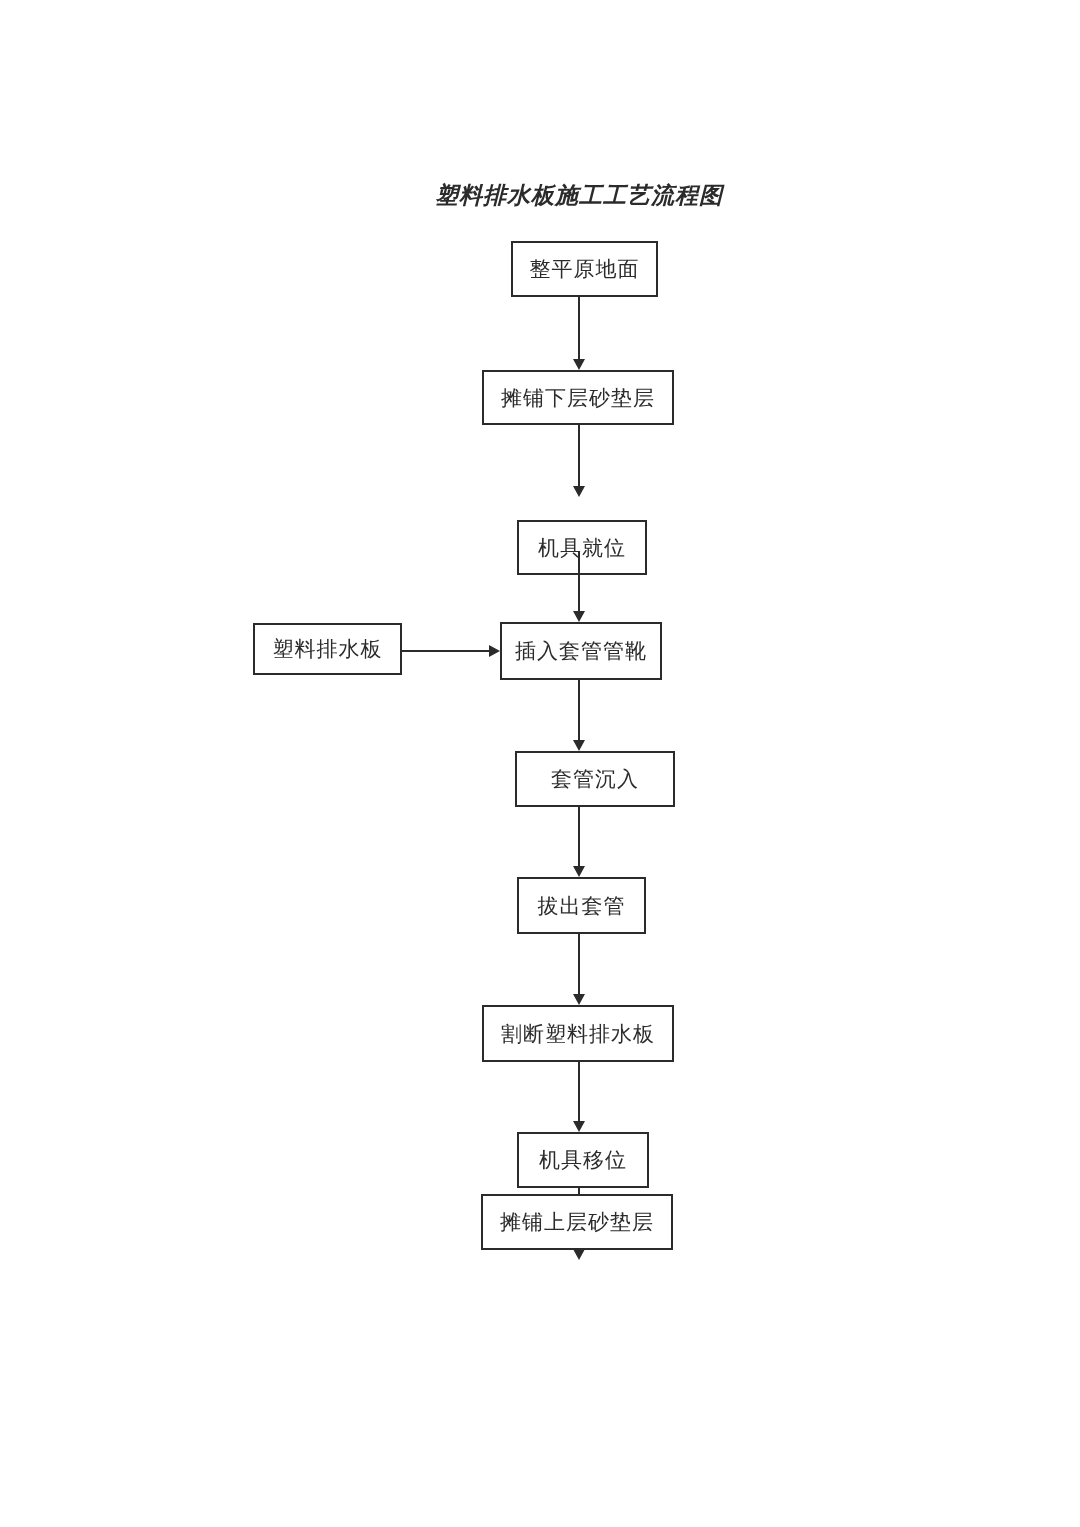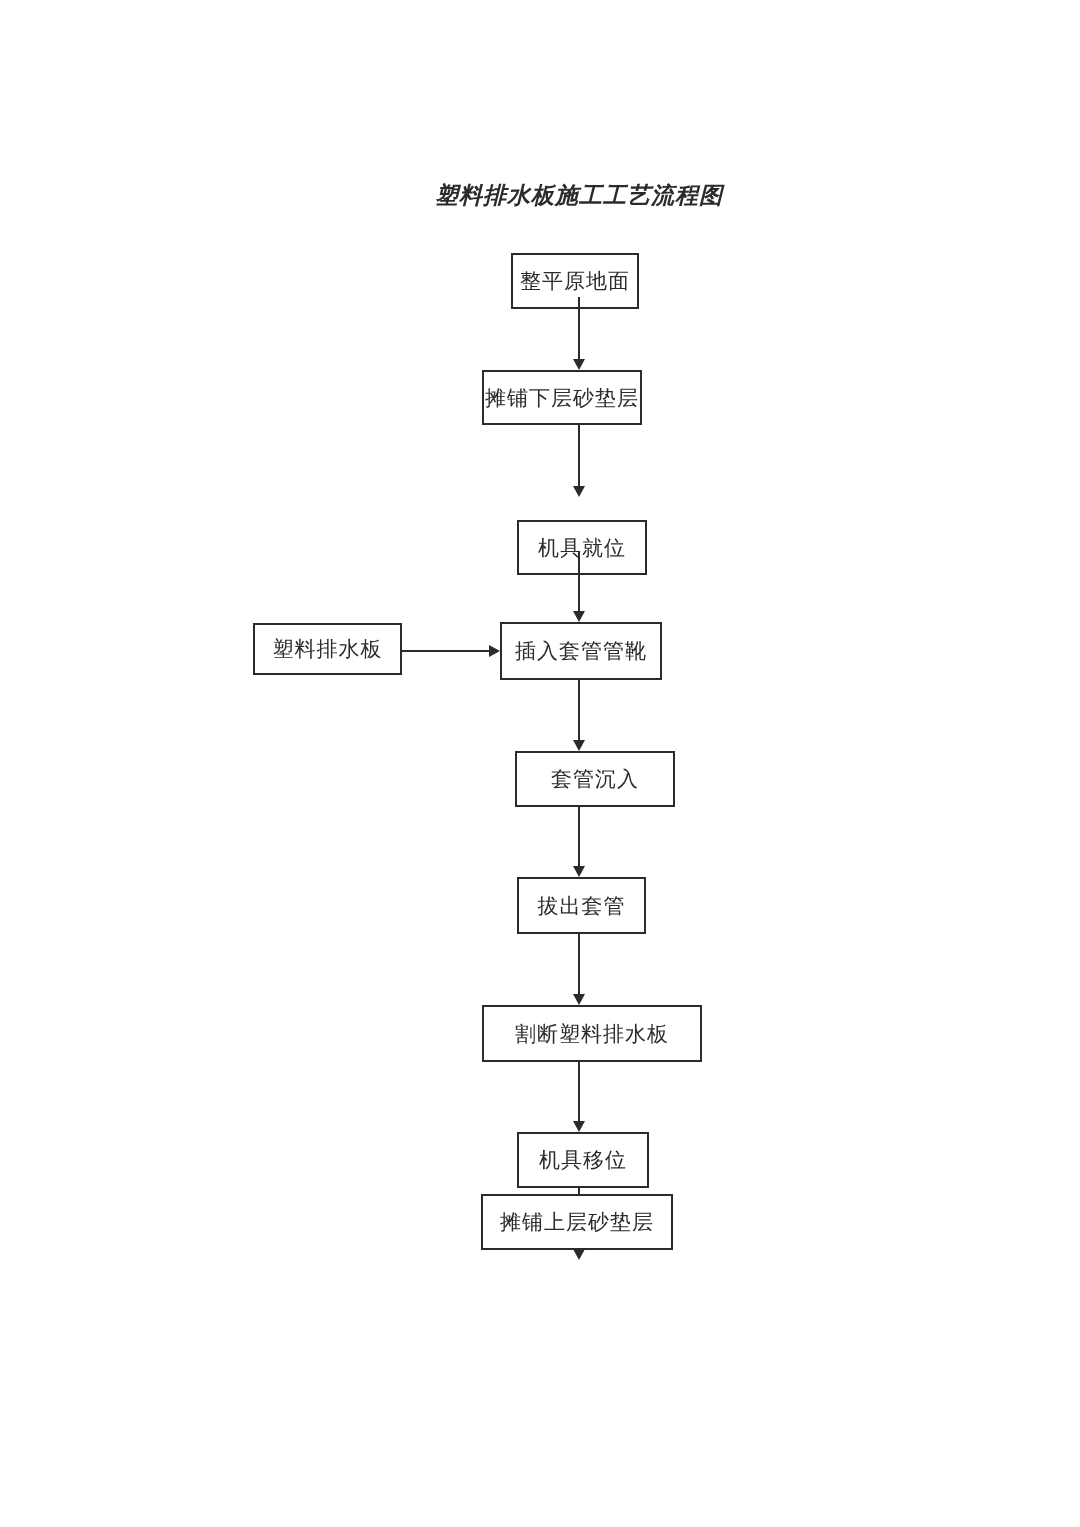--- a/index.html
+++ b/index.html
@@ -25,27 +25,27 @@
     position:absolute;
     box-sizing:border-box;
     border:2px solid #2b2b2b;
     background:#ffffff;
     display:flex;align-items:center;justify-content:center;
     font-size:21px;
     letter-spacing:1px;
     color:#2b2b2b;
     white-space:nowrap;
   }
-  .n1{left:511px;top:253px;width:128px;height:56px}
-  .n2{left:482px;top:370px;width:160px;height:55px}
+  .n1{left:511px;top:241px;width:147px;height:56px}
+  .n2{left:482px;top:370px;width:192px;height:55px}
   .n3{left:517px;top:520px;width:130px;height:55px}
   .n4{left:500px;top:622px;width:162px;height:58px}
   .n5{left:515px;top:751px;width:160px;height:56px}
   .n6{left:517px;top:877px;width:129px;height:57px}
-  .n7{left:482px;top:1005px;width:220px;height:57px}
+  .n7{left:482px;top:1005px;width:192px;height:57px}
   .n8{left:517px;top:1132px;width:132px;height:56px}
   .n9{left:481px;top:1194px;width:192px;height:56px}
   .nside{left:253px;top:623px;width:149px;height:52px}
 
   
   .conn-v{
     position:absolute;
     width:2px;
     background:#2b2b2b;
   }

